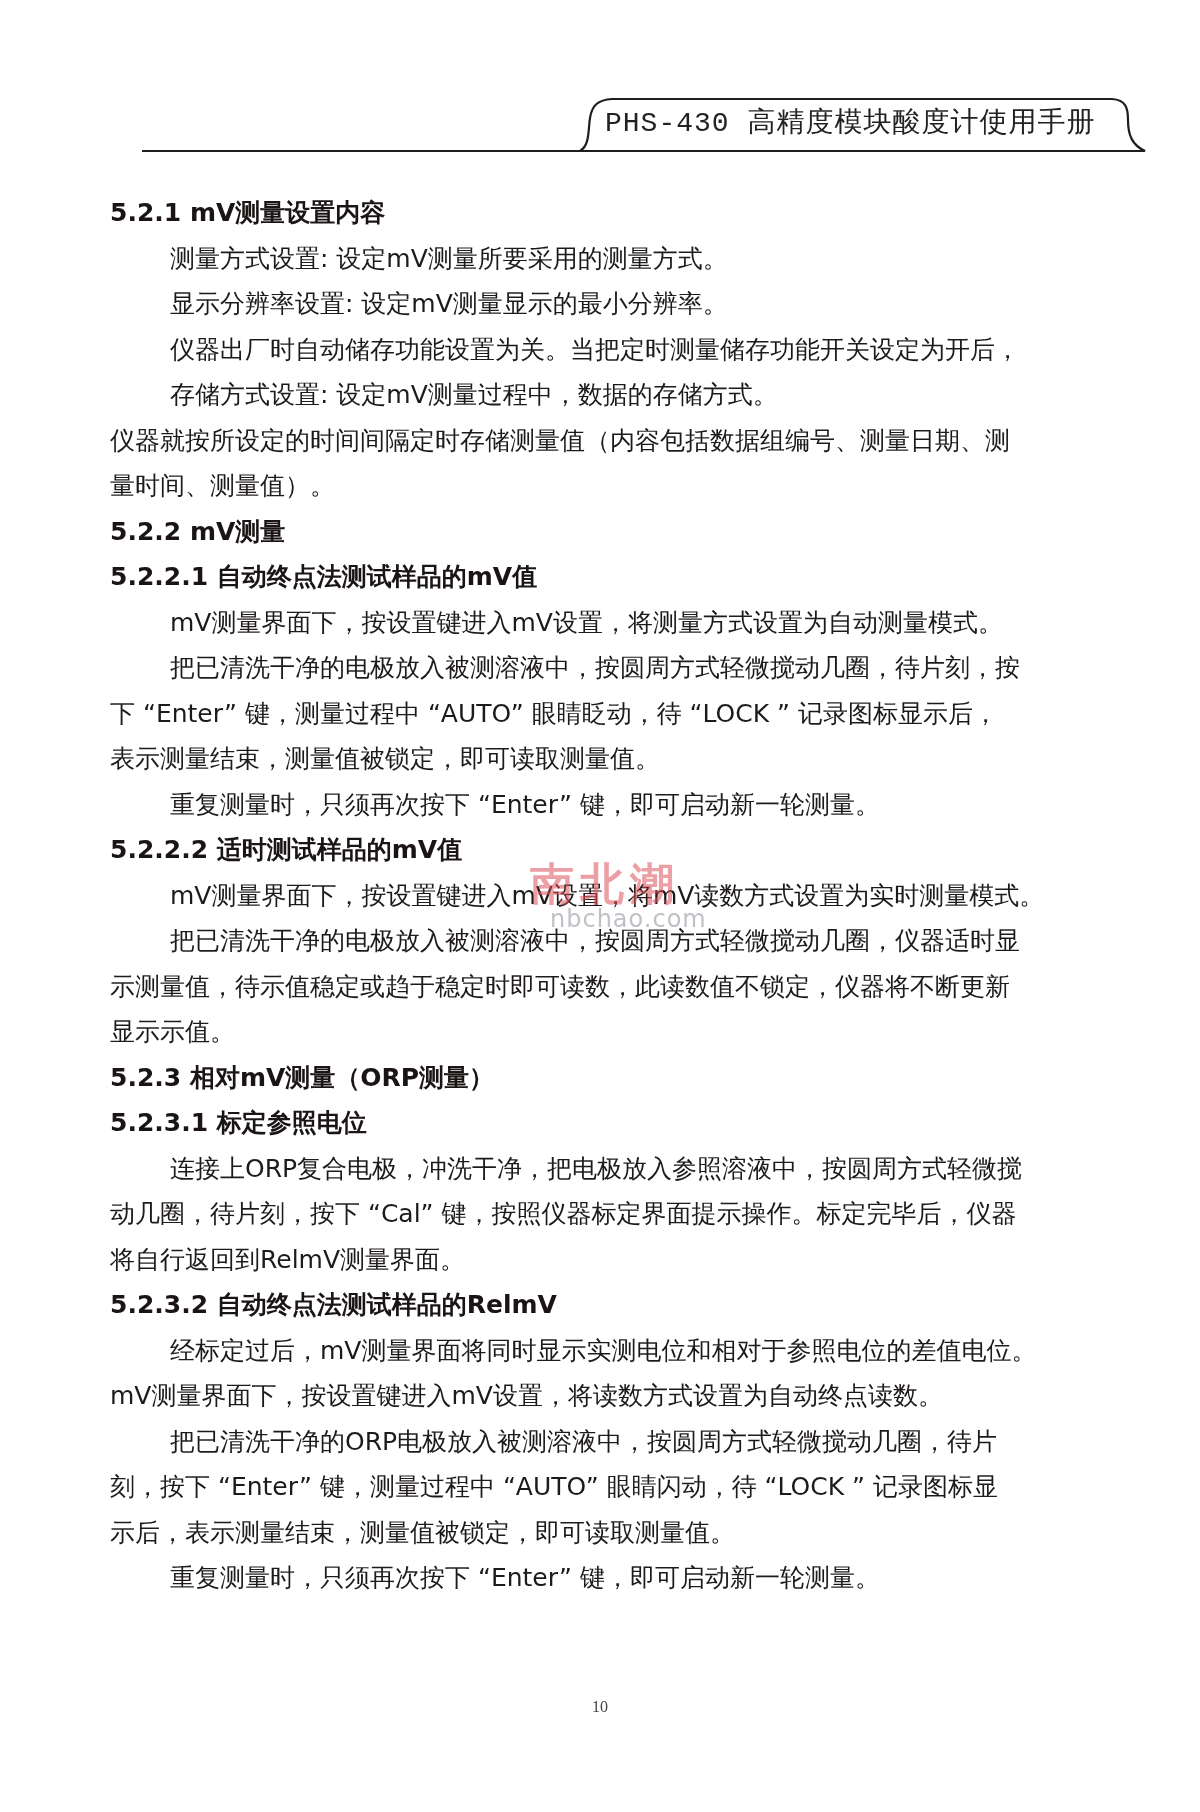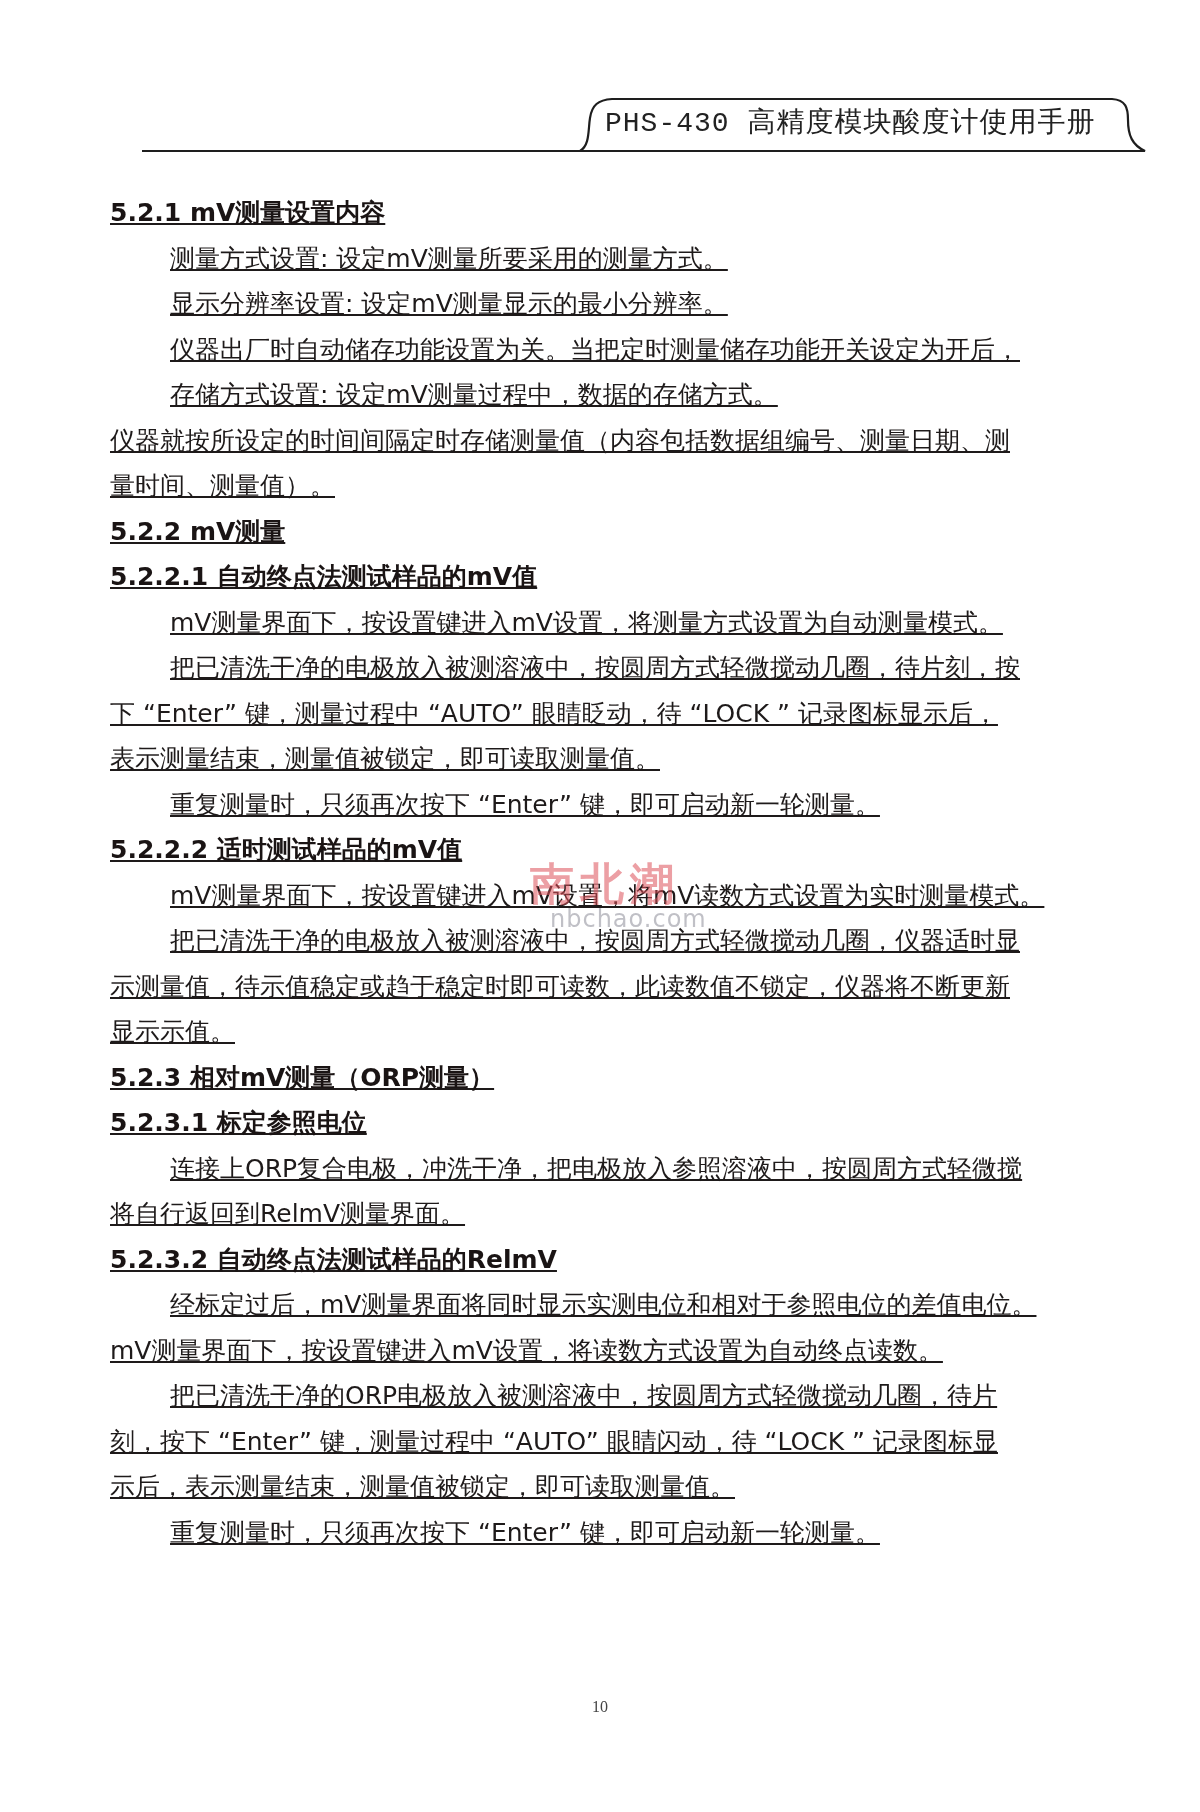--- a/index.html
+++ b/index.html
@@ -9,21 +9,21 @@
     font-family: "DejaVu Sans", "Liberation Sans", sans-serif;
     color: #1e1a1a;
   }
   .header { position: absolute; left: 0; top: 0; width: 1200px; height: 170px; }
   .header svg { position: absolute; left: 0; top: 0; }
   .header-title {
     position: absolute; left: 605px; top: 103px; width: 520px; height: 42px;
     font-size: 28px; line-height: 42px; letter-spacing: 1px; color: #222;
     white-space: nowrap; font-family: Liberation Mono, monospace;
   }
-  .content { position: absolute; left: 110px; top: 190px; width: 1010px; text-decoration: underline; }
+  .content { position: absolute; left: 110px; top: 190px; width: 1010px; }
   .line { height: 45.5px; line-height: 45.5px; font-size: 25px; white-space: nowrap; overflow: visible; }
   .heading { font-weight: bold; font-size: 25px; color: #1a1414; }
   .indent { padding-left: 60px; }
   .watermark {
     position: absolute; left: 520px; top: 855px; width: 220px; height: 100px; pointer-events: none;
   }
   .wm-cn {
     position: absolute; left: 10px; top: 0px; font-size: 44px; font-weight: bold;
     color: rgba(220, 80, 90, 0.55); letter-spacing: 6px; white-space: nowrap;
   }
@@ -62,20 +62,21 @@
   <div class="line">表示测量结束，测量值被锁定，即可读取测量值。</div>
   <div class="line indent">重复测量时，只须再次按下 “Enter” 键，即可启动新一轮测量。</div>
   <div class="line heading">5.2.2.2 适时测试样品的mV值</div>
   <div class="line indent">mV测量界面下，按设置键进入mV设置，将mV读数方式设置为实时测量模式。</div>
   <div class="line indent">把已清洗干净的电极放入被测溶液中，按圆周方式轻微搅动几圈，仪器适时显</div>
   <div class="line">示测量值，待示值稳定或趋于稳定时即可读数，此读数值不锁定，仪器将不断更新</div>
   <div class="line">显示示值。</div>
   <div class="line heading">5.2.3  相对mV测量（ORP测量）</div>
   <div class="line heading">5.2.3.1 标定参照电位</div>
   <div class="line indent">连接上ORP复合电极，冲洗干净，把电极放入参照溶液中，按圆周方式轻微搅</div>
+  <div class="line">动几圈，待片刻，按下 “Cal” 键，按照仪器标定界面提示操作。标定完毕后，仪器</div>
   <div class="line">将自行返回到RelmV测量界面。</div>
   <div class="line heading">5.2.3.2 自动终点法测试样品的RelmV</div>
   <div class="line indent">经标定过后，mV测量界面将同时显示实测电位和相对于参照电位的差值电位。</div>
   <div class="line">mV测量界面下，按设置键进入mV设置，将读数方式设置为自动终点读数。</div>
   <div class="line indent">把已清洗干净的ORP电极放入被测溶液中，按圆周方式轻微搅动几圈，待片</div>
   <div class="line">刻，按下 “Enter” 键，测量过程中 “AUTO” 眼睛闪动，待 “LOCK ” 记录图标显</div>
   <div class="line">示后，表示测量结束，测量值被锁定，即可读取测量值。</div>
   <div class="line indent">重复测量时，只须再次按下 “Enter” 键，即可启动新一轮测量。</div>
 </div>
 

